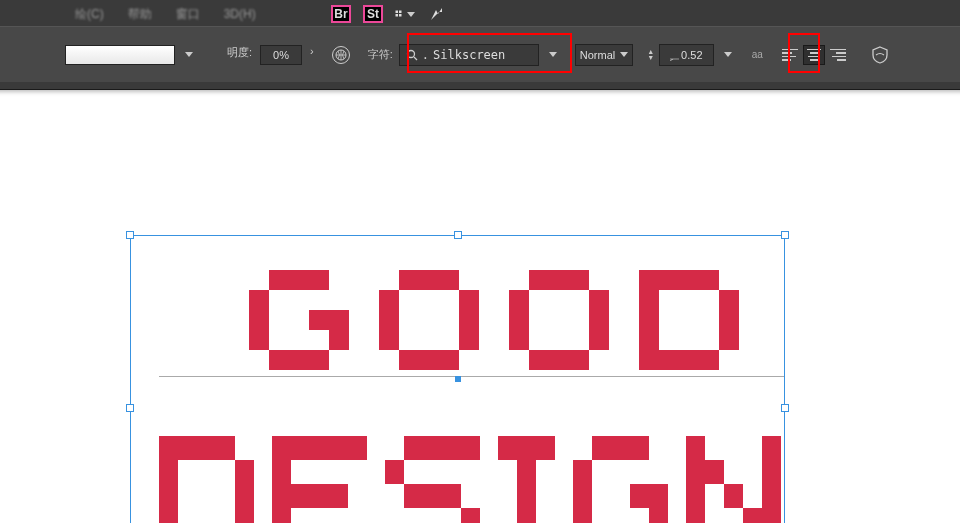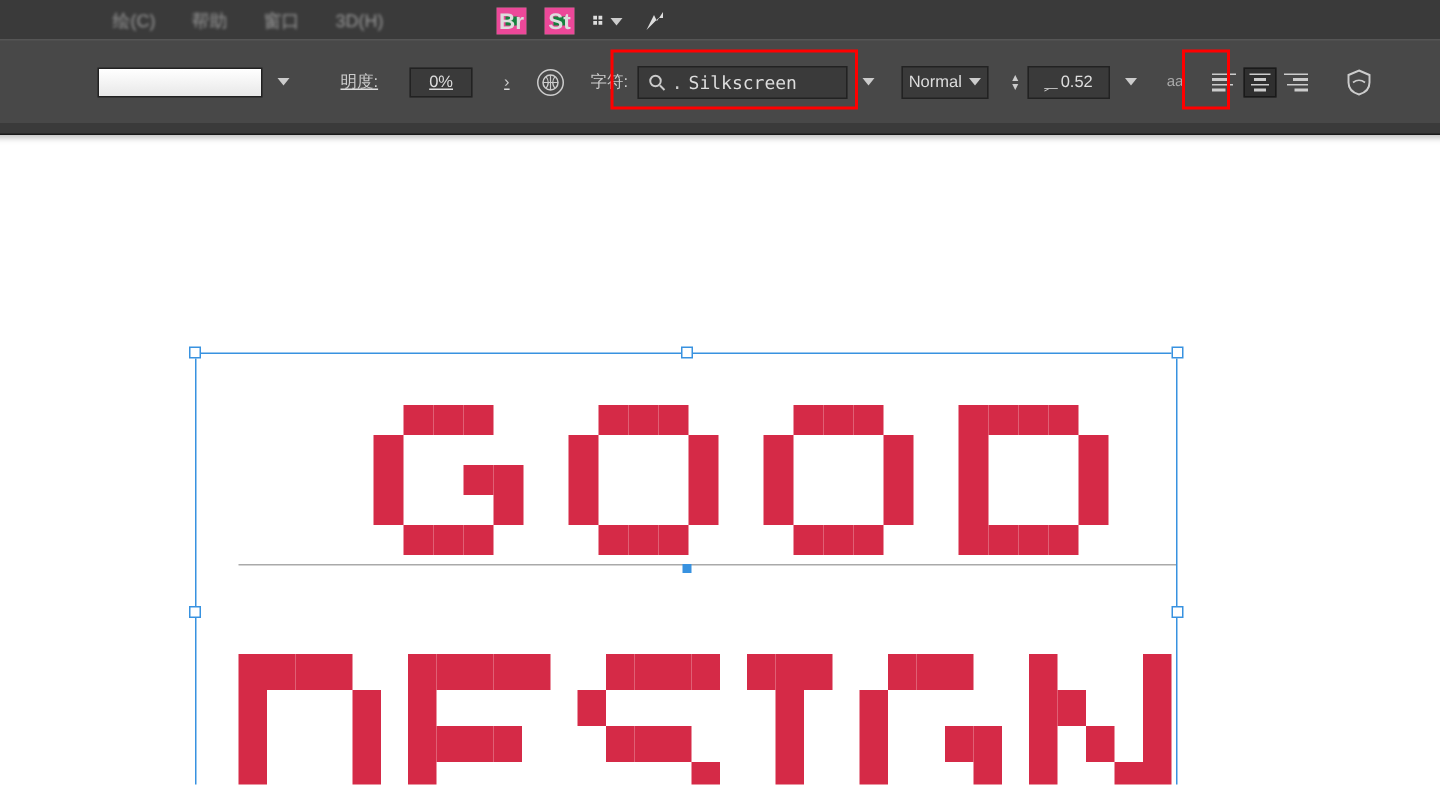--- a/index.html
+++ b/index.html
@@ -25,24 +25,24 @@
     display: flex;
     align-items: center;
     gap: 24px;
     padding-left: 80px;
     color: #aaa;
     position: relative;
   }
   .menulabel { color:#bfbfbf; font-size:12px; filter: blur(1px); opacity:.7;}
   .menubar .iconbox {
     width: 20px; height: 18px;
-    background:#15803d;
+    background:#000000;
     display:inline-flex; align-items:center; justify-content:center;
-    color:#ddd; font-size:15px; font-weight:bold;
-    border:6px solid #ec4899;
+    color:#ddd; font-size:12px; font-weight:bold;
+    border:2px solid #ec4899;
   }
   .menubar .iconplain {
     width:20px; height:18px;
     display:inline-flex; align-items:center; justify-content:center;
     color:#ddd;
   }
   .menubar .rightset { position:absolute; left: 336px; display:flex; gap:12px; align-items:center;}
   .optbar {
     position:absolute; top:26px; left:0; right:0;
     height:56px;
@@ -52,21 +52,21 @@
     padding-left: 70px;
     color:#ddd;
     gap: 6px;
   }
   .swatch {
     width: 110px; height:20px;
     background: linear-gradient(#fff,#e8e8e8);
     border:1px solid #222;
   }
   .dd { width:0;height:0;border-left:4px solid transparent;border-right:4px solid transparent;border-top:5px solid #ccc; display:inline-block; margin-left:4px;}
-  .seg { display:flex; align-items:center; gap:21px;text-decoration:underline;}
+  .seg { display:flex; align-items:flex-start; gap:8px;}
   .numfield {
     width:42px; height:20px;
     background:#3a3a3a; border:1px solid #222;
     color:#ddd; display:flex; align-items:center; justify-content:center;
     font-size:11px;
   }
   .fontfield {
     width:140px; height:22px;
     background:#3a3a3a; border:1px solid #222;
     color:#ddd;

